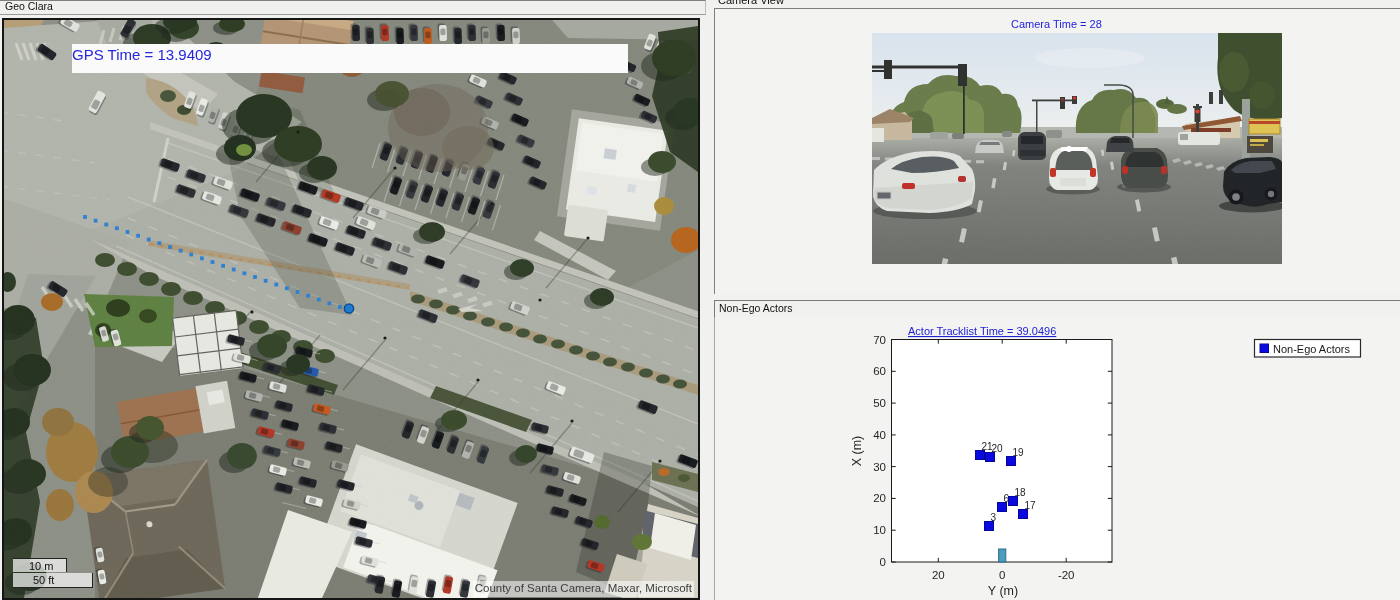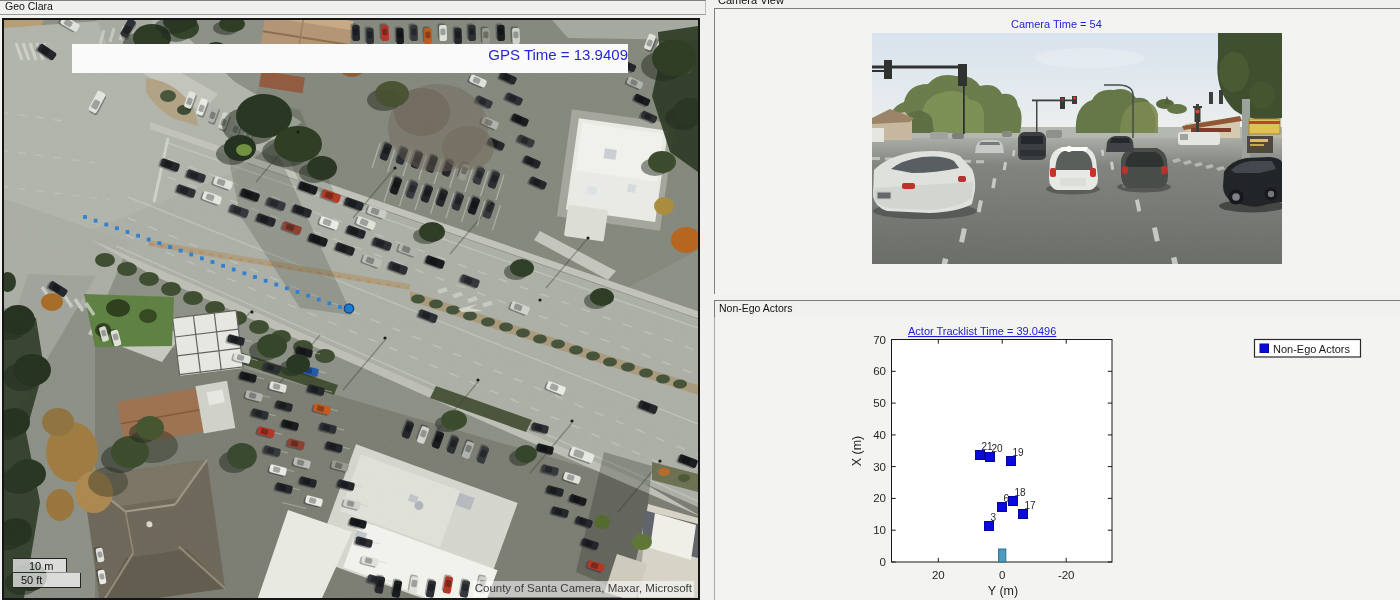--- a/index.html
+++ b/index.html
@@ -1071,29 +1071,29 @@
       <rect x="338.1" y="305.1" width="3.8" height="3.8" fill="#2e7fd0"></rect>
       <circle cx="349" cy="308.5" r="4.6" fill="#1d79cc" stroke="#0d4c8c" stroke-width="1.5"></circle>
       <filter id="mapnoise">
         <feTurbulence type="fractalNoise" baseFrequency="0.55" numOctaves="2" seed="4"></feTurbulence>
         <feColorMatrix type="matrix" values="0 0 0 0 0.5  0 0 0 0 0.5  0 0 0 0 0.48  0 0 0 0.55 0"></feColorMatrix>
       </filter>
       <rect x="4" y="20" width="694" height="578" filter="url(#mapnoise)" opacity="0.16" style="mix-blend-mode:overlay"></rect>
     </svg>
 </div>
 <div class="abs" style="left:72px;top:44px;width:556px;height:29px;background:#fafafa;">
-  <div style="text-align:right;font-size:15px;color:#2525dd;padding-top:2px;">GPS Time = 13.9409</div>
+  <div style="text-align:left;font-size:15px;color:#2525dd;padding-top:2px;">GPS Time = 13.9409</div>
 </div>
 <div class="abs" style="left:13px;top:558px;width:37px;height:13px;background:rgba(250,250,250,0.72);border-top:1.5px solid #222;border-right:1.5px solid #222;font-size:11px;color:#111;padding-left:16px;line-height:14px;">10 m</div>
-<div class="abs" style="left:13px;top:573px;width:59px;height:14px;background:rgba(250,250,250,0.72);border-bottom:1.5px solid #222;border-right:1.5px solid #222;font-size:11px;color:#111;padding-left:8px;line-height:15px;">50 ft</div>
+<div class="abs" style="left:13px;top:573px;width:59px;height:14px;background:rgba(250,250,250,0.72);border-bottom:1.5px solid #222;border-right:1.5px solid #222;font-size:11px;color:#111;padding-left:20px;line-height:15px;">50 ft</div>
 <div class="abs" style="right:706px;top:581px;height:16px;background:rgba(255,255,255,0.55);font-size:11.5px;color:#3c3c3c;line-height:15px;white-space:nowrap;padding:0 2px;">County of Santa Camera, Maxar, Microsoft</div>
 
 <div class="abs" style="left:714px;top:8px;width:686px;height:285px;background:#f3f3f2;border-left:1px solid #808080;border-top:1px solid #808080;"></div>
 <div class="abs" style="left:718px;top:-6px;font-size:11px;color:#111;">Camera View</div>
-<div class="abs" style="left:1011px;top:18px;width:120px;white-space:nowrap;font-size:11px;color:#2222dd;">Camera Time = 54</div>
+<div class="abs" style="left:1011px;top:18px;width:120px;white-space:nowrap;font-size:11px;color:#2222dd;">Camera Time = 28</div>
 <div class="abs" style="left:872px;top:33px;width:410px;height:231px;">
 <svg width="410" height="231" viewBox="872 33 410 231" xmlns="http://www.w3.org/2000/svg">
       <defs>
         <linearGradient id="sky" x1="0" y1="0" x2="0" y2="1">
           <stop offset="0" stop-color="#d9e3ed"></stop>
           <stop offset="0.7" stop-color="#e6ebee"></stop>
           <stop offset="1" stop-color="#eff1ee"></stop>
         </linearGradient>
         <linearGradient id="rd" x1="0" y1="0" x2="0" y2="1">
           <stop offset="0" stop-color="#a9aca5"></stop>

